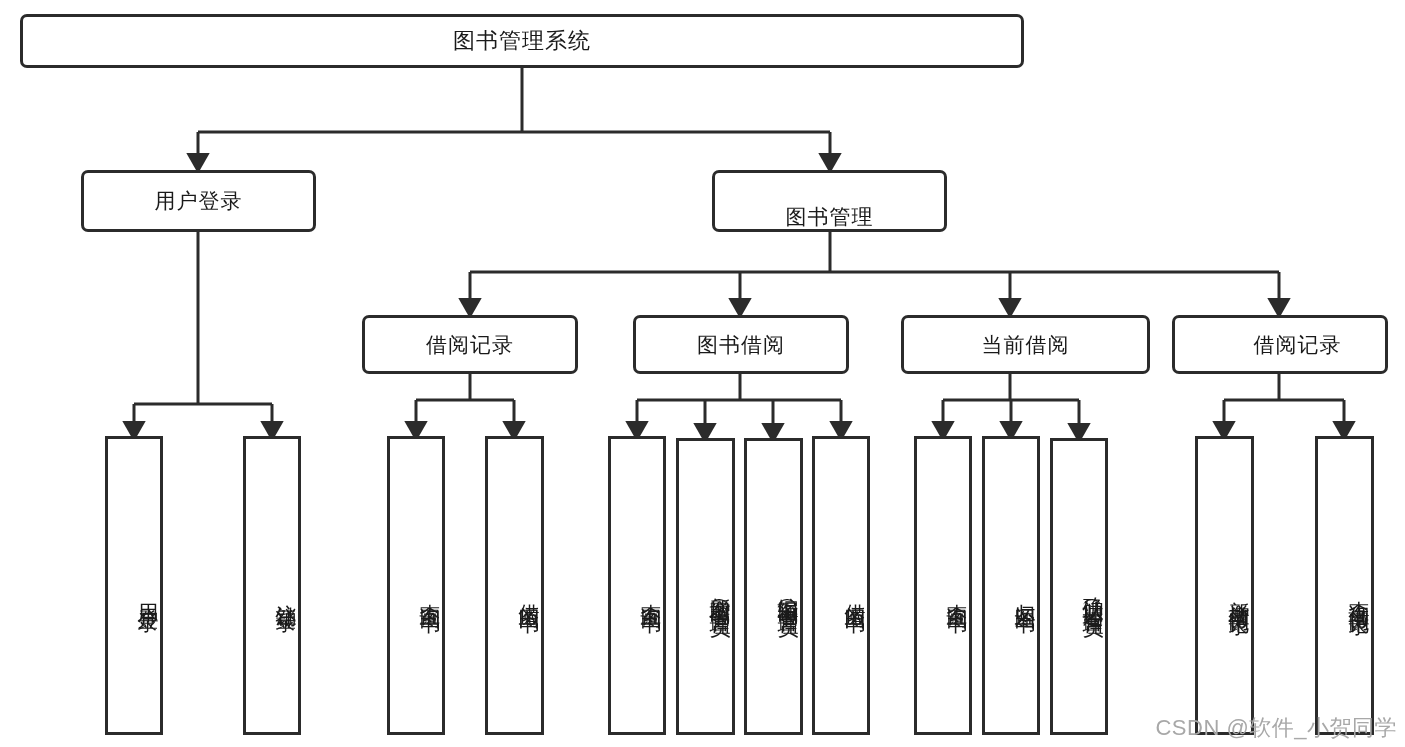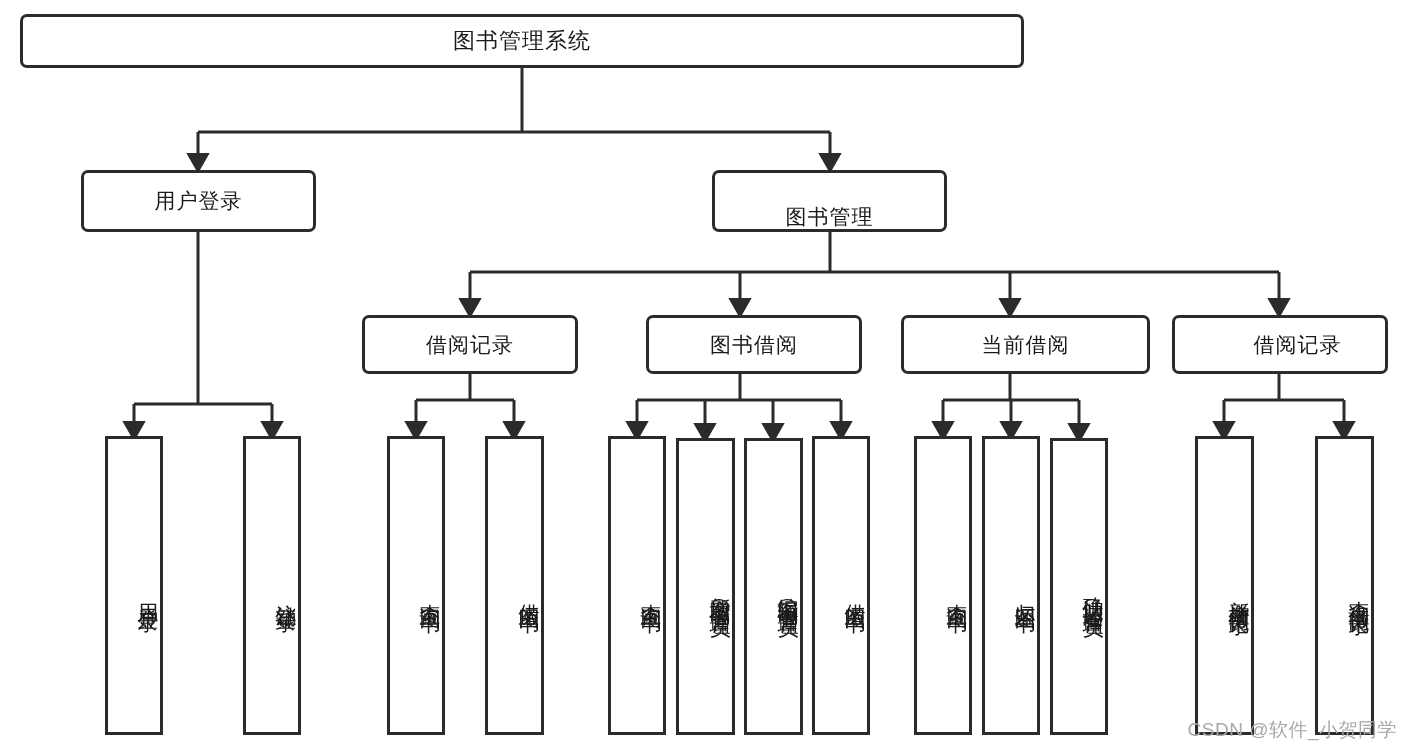--- a/index.html
+++ b/index.html
@@ -55,21 +55,21 @@
   }
   .node.v .vtext {
     writing-mode: vertical-rl;
     text-orientation: upright;
     display: block;
   }
   #watermark {
     position: absolute;
     right: 8px;
     bottom: 4px;
-    font-size: 19px;
+    font-size: 22px;
     color: #a8a8a8;
     letter-spacing: 0.5px;
     z-index: 3;
     white-space: nowrap;
   }
 </style>
 </head>
 <body>
 
 <div id="canvas">
@@ -131,21 +131,21 @@
   <div class="node h" style="left:81px; top:170px; width:235px; height:62px;">
     <span>用户登录</span>
   </div>
   <div class="node h" style="left:712px; top:170px; width:235px; height:62px;align-items:flex-end;">
     <span>图书管理</span>
   </div>
 
   <div class="node h" style="left:362px; top:315px; width:216px; height:59px;">
     <span>借阅记录</span>
   </div>
-  <div class="node h" style="left:633px; top:315px; width:216px; height:59px;margin-left:13px;">
+  <div class="node h" style="left:633px; top:315px; width:216px; height:59px;">
     <span>图书借阅</span>
   </div>
   <div class="node h" style="left:901px; top:315px; width:249px; height:59px;">
     <span>当前借阅</span>
   </div>
   <div class="node h" style="left:1172px; top:315px; width:216px; height:59px;padding-left:35px;">
     <span>借阅记录</span>
   </div>
 
   <div class="node v" style="left:105px; top:436px; width:58px; height:299px;">

